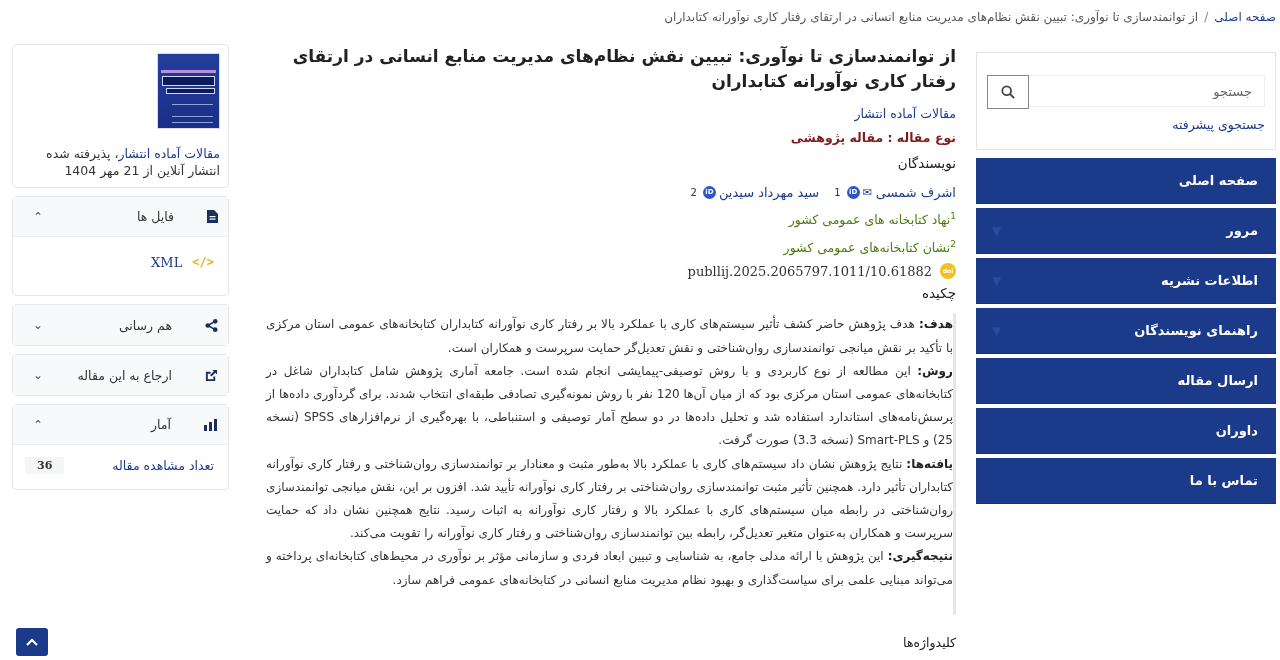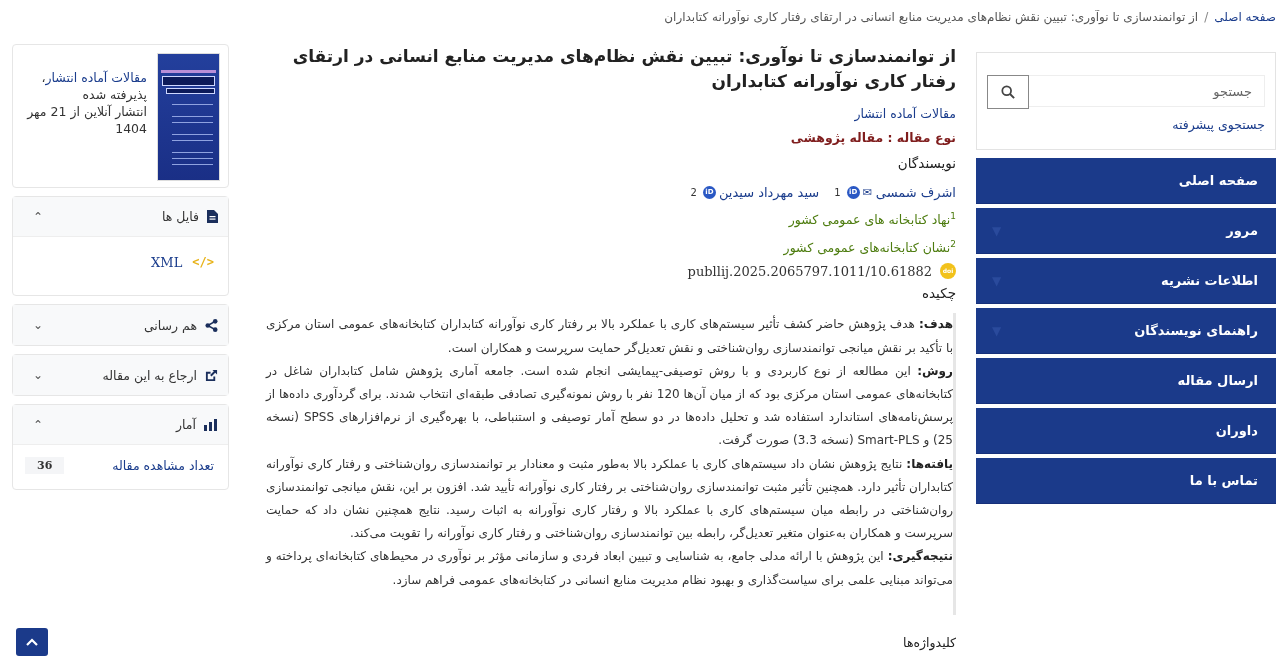--- a/index.html
+++ b/index.html
@@ -66,37 +66,37 @@
     margin-top: 12px; border-right: 3px solid #e6e6e6; padding-right: 0; padding-left: 4px;
     font-size: 12px; line-height: 23.2px; color: #333; text-align: justify; height: 302px;
   }
   .abstract p { margin: 0; }
   .abstract b { color: #222; }
   .keywords-head { margin-top: 20px; font-size: 12.5px; }
 
   
   .left-col { position: absolute; top: 44px; left: 12px; width: 217px; direction: rtl; }
   .card { border: 1px solid #e6e6e6; border-radius: 4px; background: #fff; margin-bottom: 8px; }
-  .cover-card { height: 144px; padding: 8px; display: flex; flex-direction: row; }
+  .cover-card { height: 144px; padding: 8px; display: flex; flex-direction: column; }
   .cover-img {
     width: 63px; height: 128px; background: linear-gradient(180deg, #233f9c 0%, #1a2f86 100%);
     margin-left: 10px; position: relative; overflow: hidden; border: 1px solid #ddd;
   }
   .cover-img .band { position: absolute; top: 16px; left: 3px; right: 3px; height: 3px; background: #b88fd8; }
   .cover-img .t1 { position: absolute; top: 22px; left: 4px; right: 4px; height: 10px; background: #0d1b5a; border: 1px solid #cfd8ff; }
   .cover-img .t2 { position: absolute; top: 34px; left: 8px; right: 4px; height: 6px; background: #0d1b5a; border: 1px solid #cfd8ff; }
   .cover-img .ln { position: absolute; left: 14px; right: 6px; height: 1px; background: #8fa2e0; }
   .cover-text { flex: 1; font-size: 12.5px; line-height: 17px; color: #333; padding-top: 16px; text-align: right; }
   .cover-text a { color: #1a3c8c; text-decoration: none; }
 
   .panel-head {
     height: 40px; background: #f8f9fa; display: flex; align-items: center; justify-content: space-between;
     padding: 0 10px 0 20px; font-size: 12.5px; color: #333; cursor: pointer; border-bottom: 1px solid #eee;
   }
-  .panel-head .lbl { display: flex; align-items: center; }
+  .panel-head .lbl { display: flex; align-items: center; gap: 25px; }
   .panel-head .ico { margin-left: 8px; color: #1b2f5c; font-size: 13px; display: inline-flex; }
   .panel-head .chev { color: #555; font-size: 12px; font-family: "DejaVu Sans", sans-serif; }
   .panel-head.closed { border-bottom: none; }
   .panel-body { padding: 12px 14px; font-size: 13px; }
   .xml-link { display: flex; align-items: center; padding-right: 0; height: 30px; color: #1a3c8c; text-decoration: none; font-family: "DejaVu Serif", serif; }
   .xml-link .xml-ico { color: #e8b31a; margin-left: 10px; font-family: "DejaVu Sans Mono", monospace; font-size: 12px; font-weight: bold; }
   .stat-row { display: flex; justify-content: space-between; align-items: center; height: 24px; font-size: 12.5px; }
   .stat-row .lbl { color: #1a3c8c; }
   .stat-row .val { background: #f4f5f7; padding: 2px 12px; font-family: "DejaVu Serif", serif; font-weight: bold; font-size: 11px; color: #333; }
 

